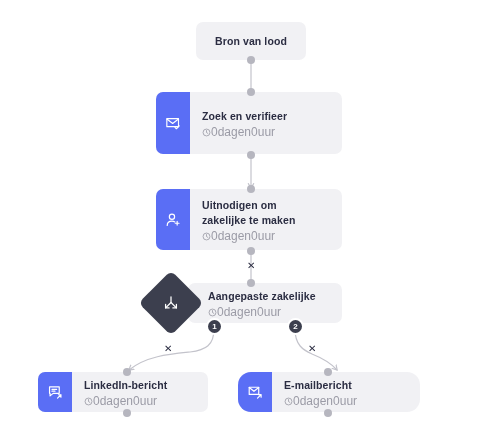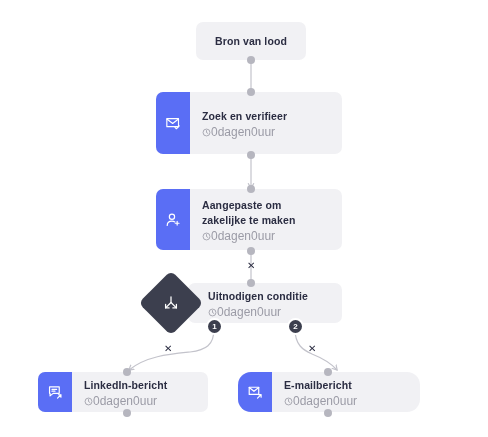--- a/index.html
+++ b/index.html
@@ -167,39 +167,39 @@
   <div class="dot" style="left:247px;top:185px;"></div>
   <div class="node" style="left:156px;top:189px;width:186px;height:61px;">
     <div class="iconpanel">
       <svg width="17" height="16" viewBox="0 0 20 18" fill="none" stroke="#ffffff" stroke-width="1.4" stroke-linecap="round" stroke-linejoin="round">
         <circle cx="8.2" cy="5.2" r="3.1"></circle>
         <path d="M2.6 15.4c0-3.1 2.5-5 5.6-5 1.3 0 2.5.3 3.4.9"></path>
         <path d="M14.3 10.6v4.4M12.1 12.8h4.4"></path>
       </svg>
     </div>
     <div class="body">
-      <div class="node-title">Aangepaste om</div>
+      <div class="node-title">Uitnodigen om</div>
       <div class="node-title">zakelijke te maken</div>
       <div class="meta">
         <svg width="9" height="9" viewBox="0 0 12 12" fill="none" stroke="#9b9ba6" stroke-width="1.1">
           <circle cx="6" cy="6" r="4.6"></circle>
             <path d="M6 3.4V6l1.8 1.2" stroke-linecap="round"></path>
         </svg>
         <span>0dagen0uur</span>
       </div>
     </div>
   </div>
   <div class="dot" style="left:247px;top:247px;"></div>
 
   <div class="xmark" style="left:247px;top:261px;">✕</div>
 
   <div class="dot" style="left:247px;top:279px;"></div>
   <div class="node" style="left:188px;top:283px;width:154px;height:40px;">
     <div class="body" style="padding-left:20px;">
-      <div class="node-title">Uitnodigen conditie</div>
+      <div class="node-title">Aangepaste zakelijke</div>
       <div class="meta">
         <svg width="9" height="9" viewBox="0 0 12 12" fill="none" stroke="#9b9ba6" stroke-width="1.1">
           <circle cx="6" cy="6" r="4.6"></circle>
             <path d="M6 3.4V6l1.8 1.2" stroke-linecap="round"></path>
         </svg>
         <span>0dagen0uur</span>
       </div>
     </div>
   </div>
   <div class="diamond" style="left:148px;top:280px;">

